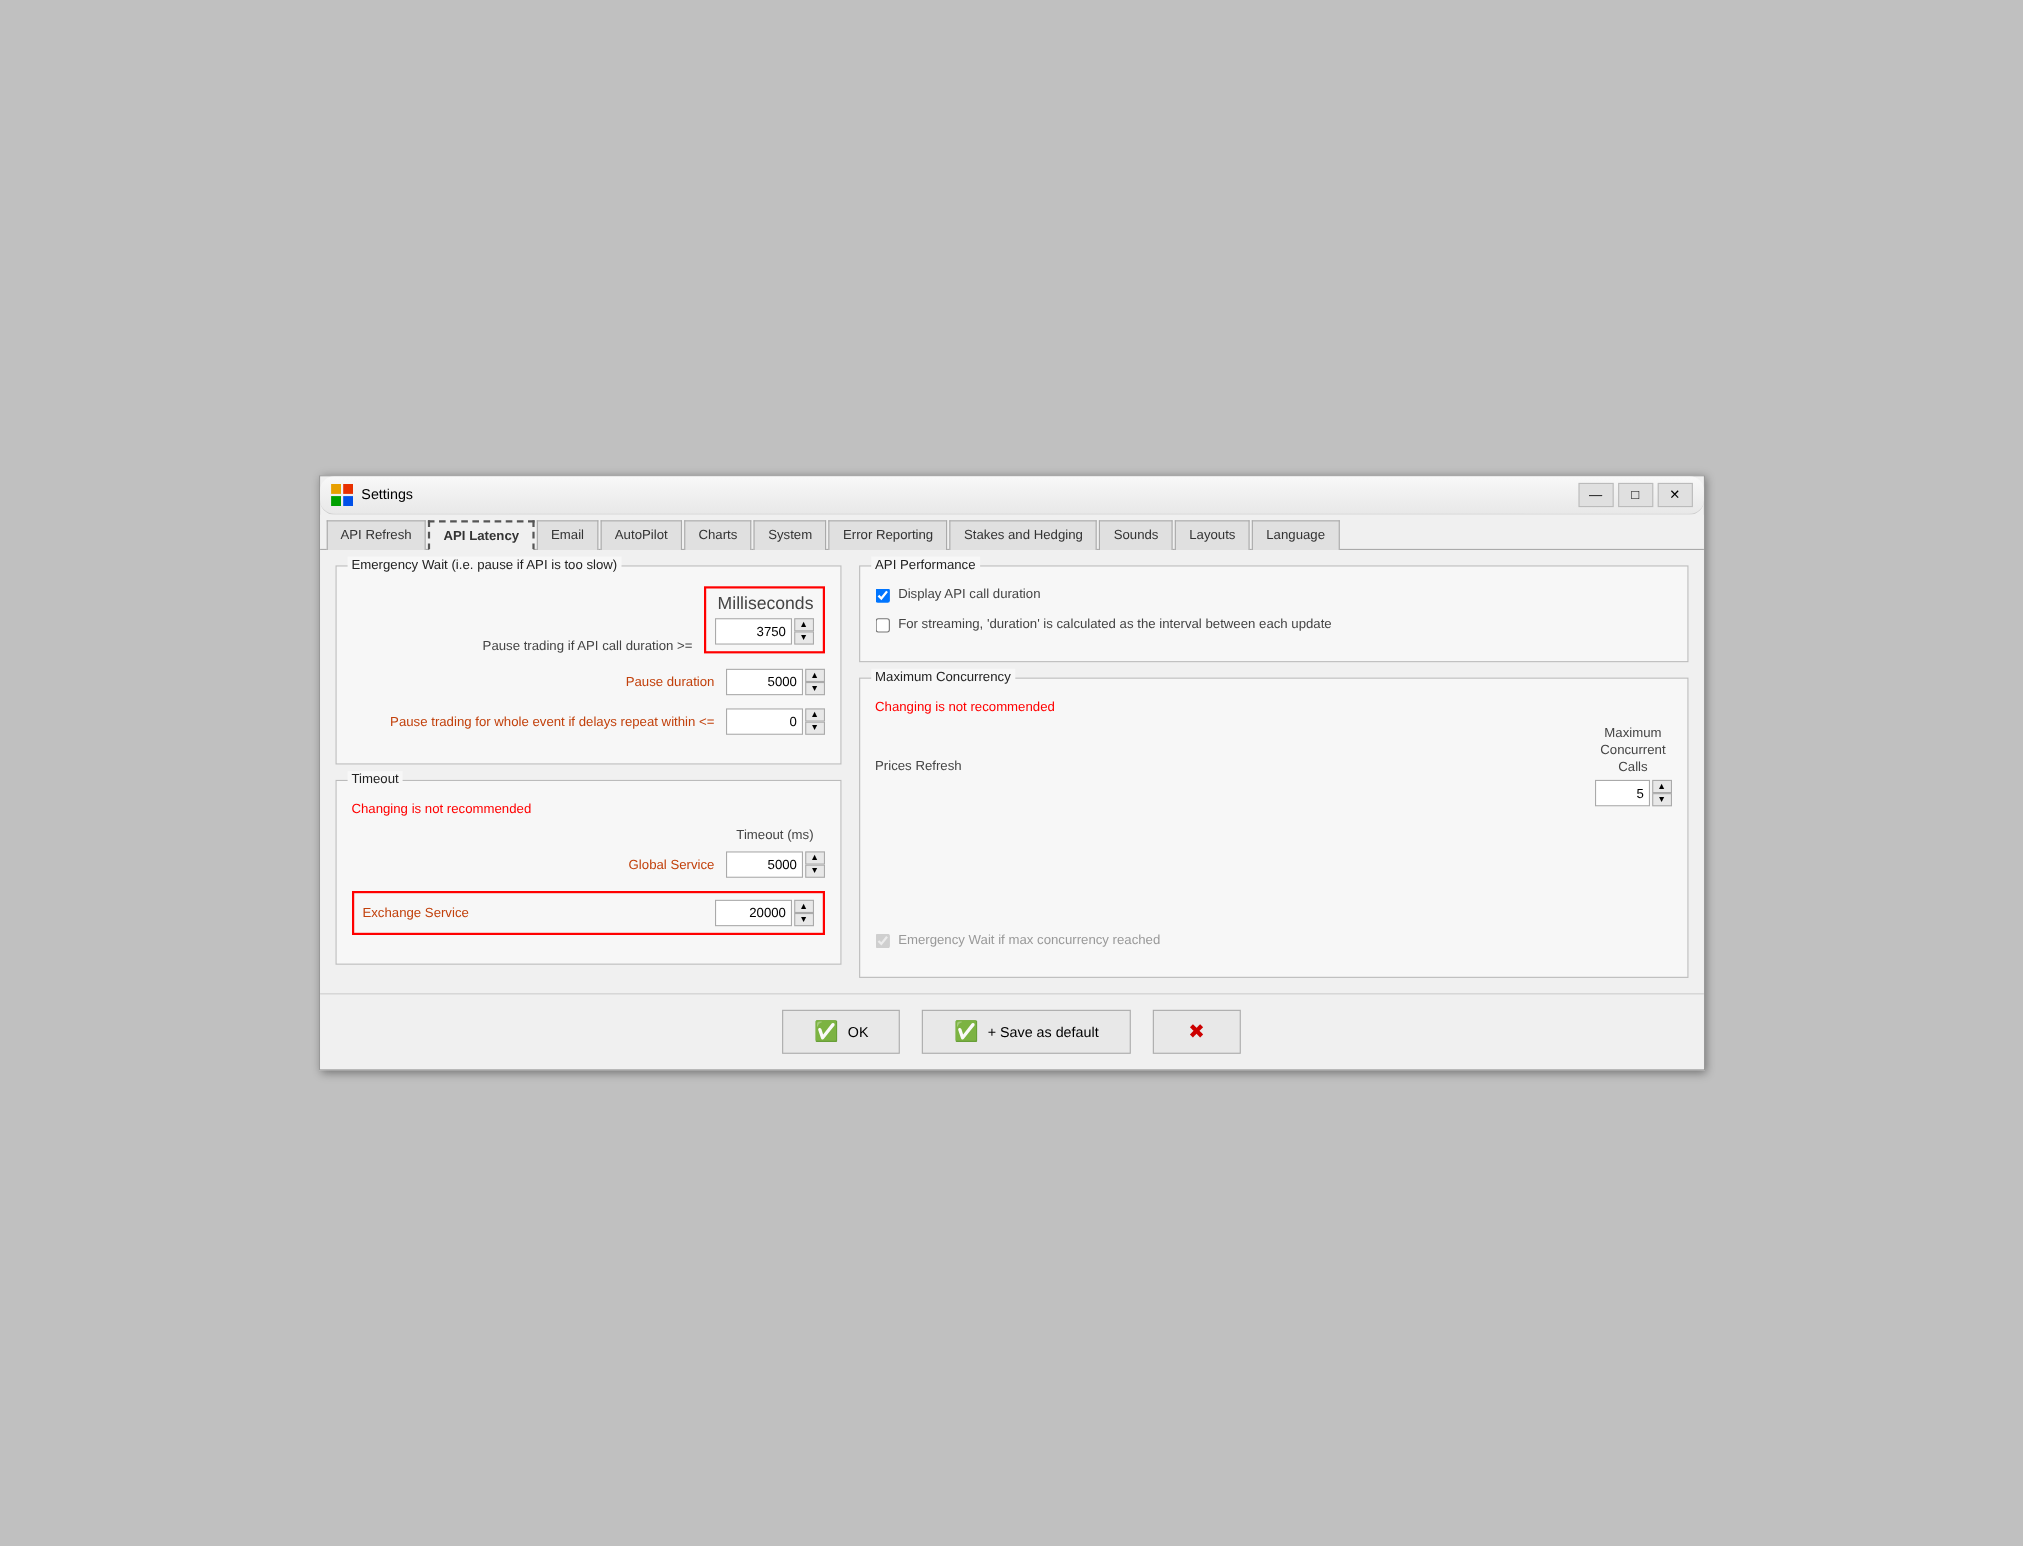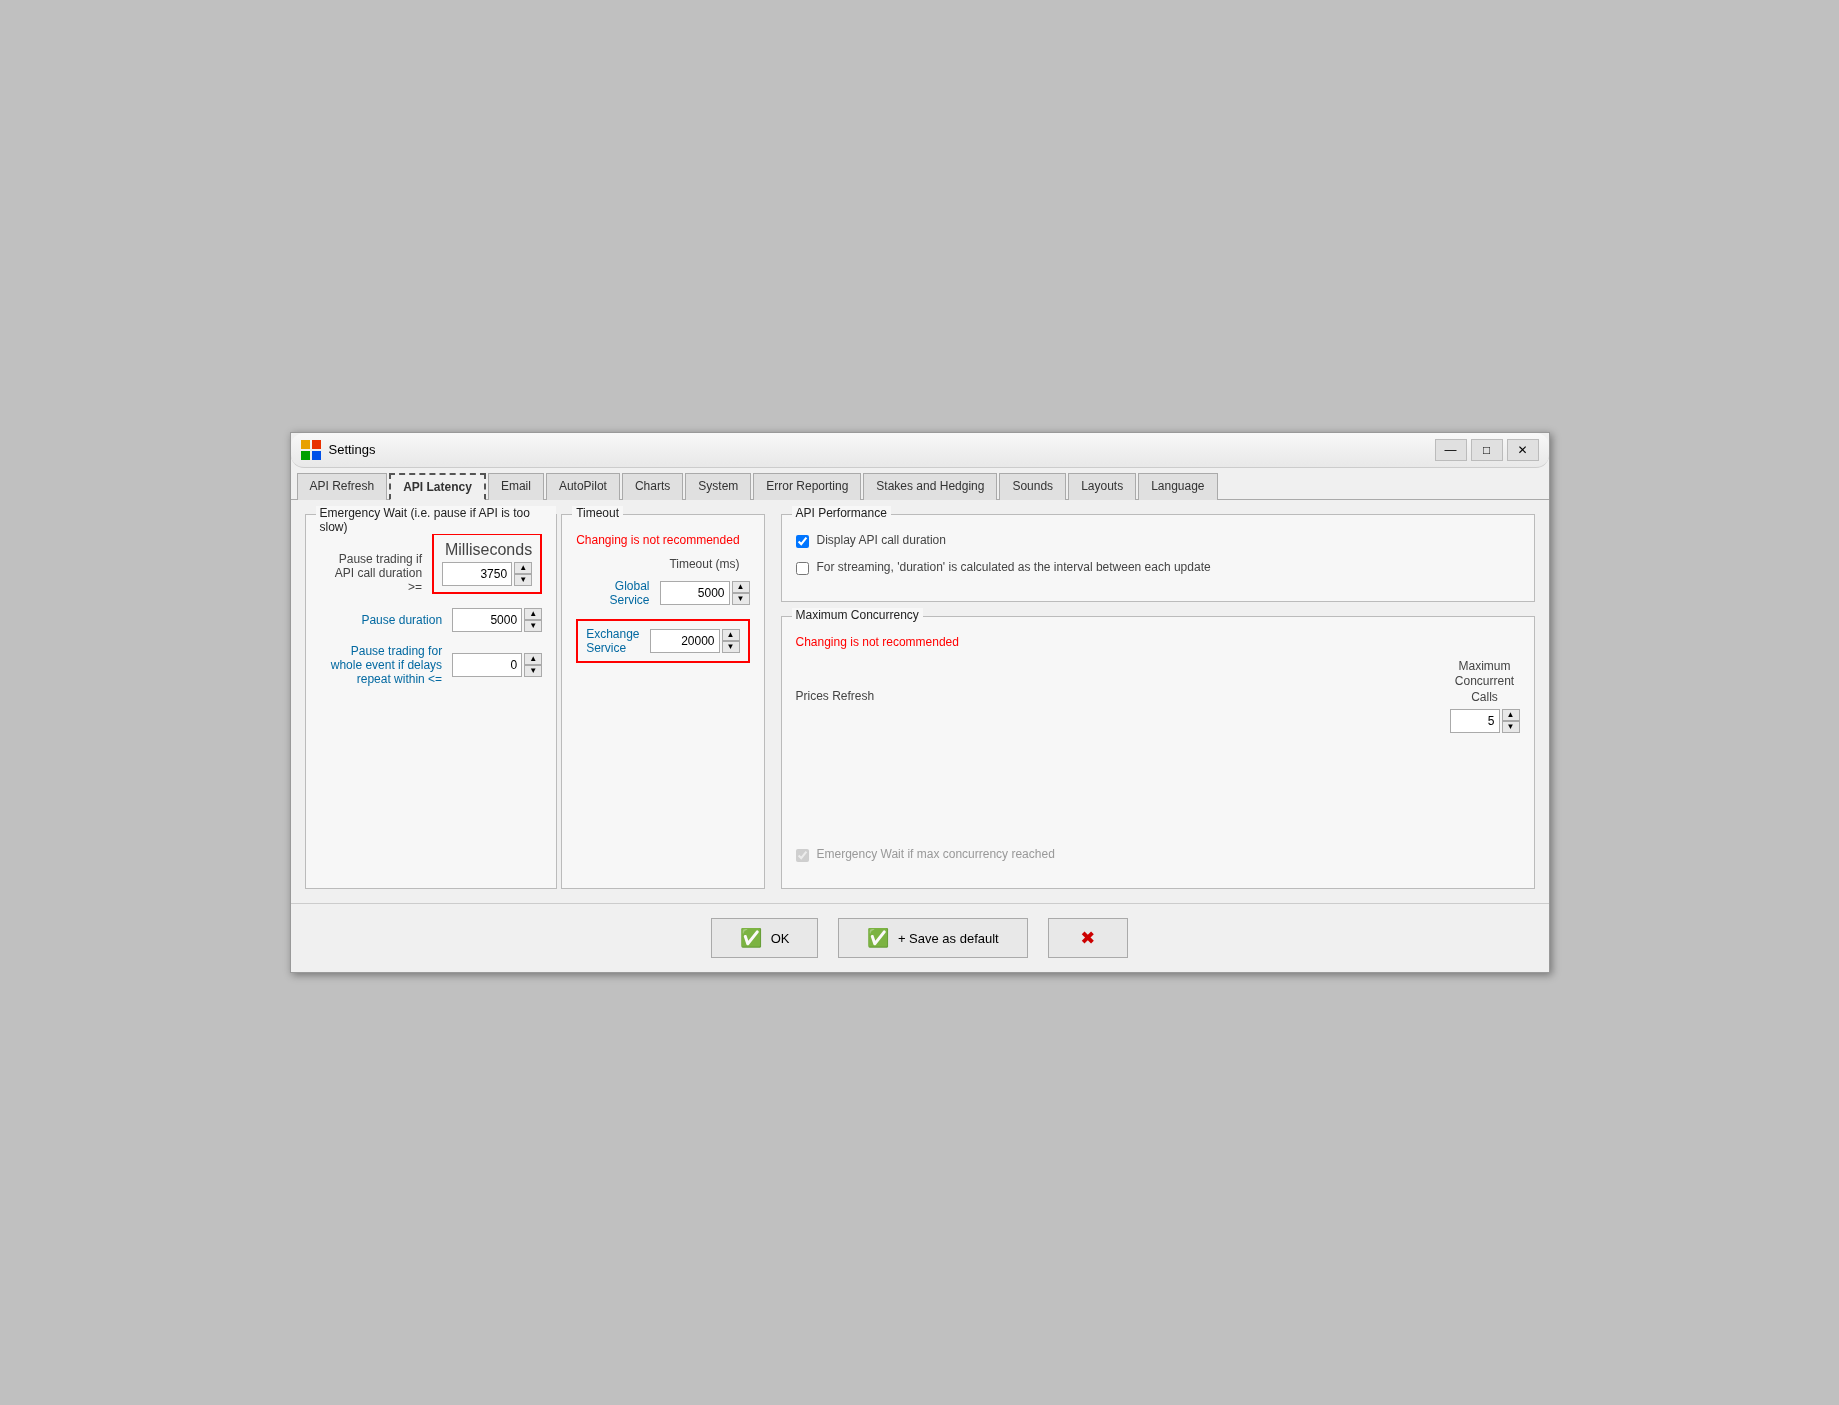--- a/index.html
+++ b/index.html
@@ -85,22 +85,22 @@
       padding: 14px;
       background: #f0f0f0;
     }
     .content-inner {
       display: flex;
       gap: 16px;
     }
     .left-col {
       flex: 0 0 460px;
       display: flex;
-      flex-direction: row;
-      gap: 4px;
+      flex-direction: column;
+      gap: 14px;
     }
     .right-col {
       flex: 1;
       display: flex;
       flex-direction: column;
       gap: 14px;
     }
     .group-box {
       border: 1px solid #bbb;
       background: #f7f7f7;
@@ -120,21 +120,21 @@
       margin-top: 8px;
     }
     .form-row {
       display: flex;
       align-items: center;
       margin-bottom: 12px;
       justify-content: space-between;
     }
     .form-row-label {
       text-align: right;
-      color: #0369a1;
+      color: #c2410c;
       font-size: 12px;
       flex: 1;
       padding-right: 10px;
     }
     .spinner-group {
       display: flex;
       align-items: center;
       gap: 2px;
     }
     .spinner-input {

